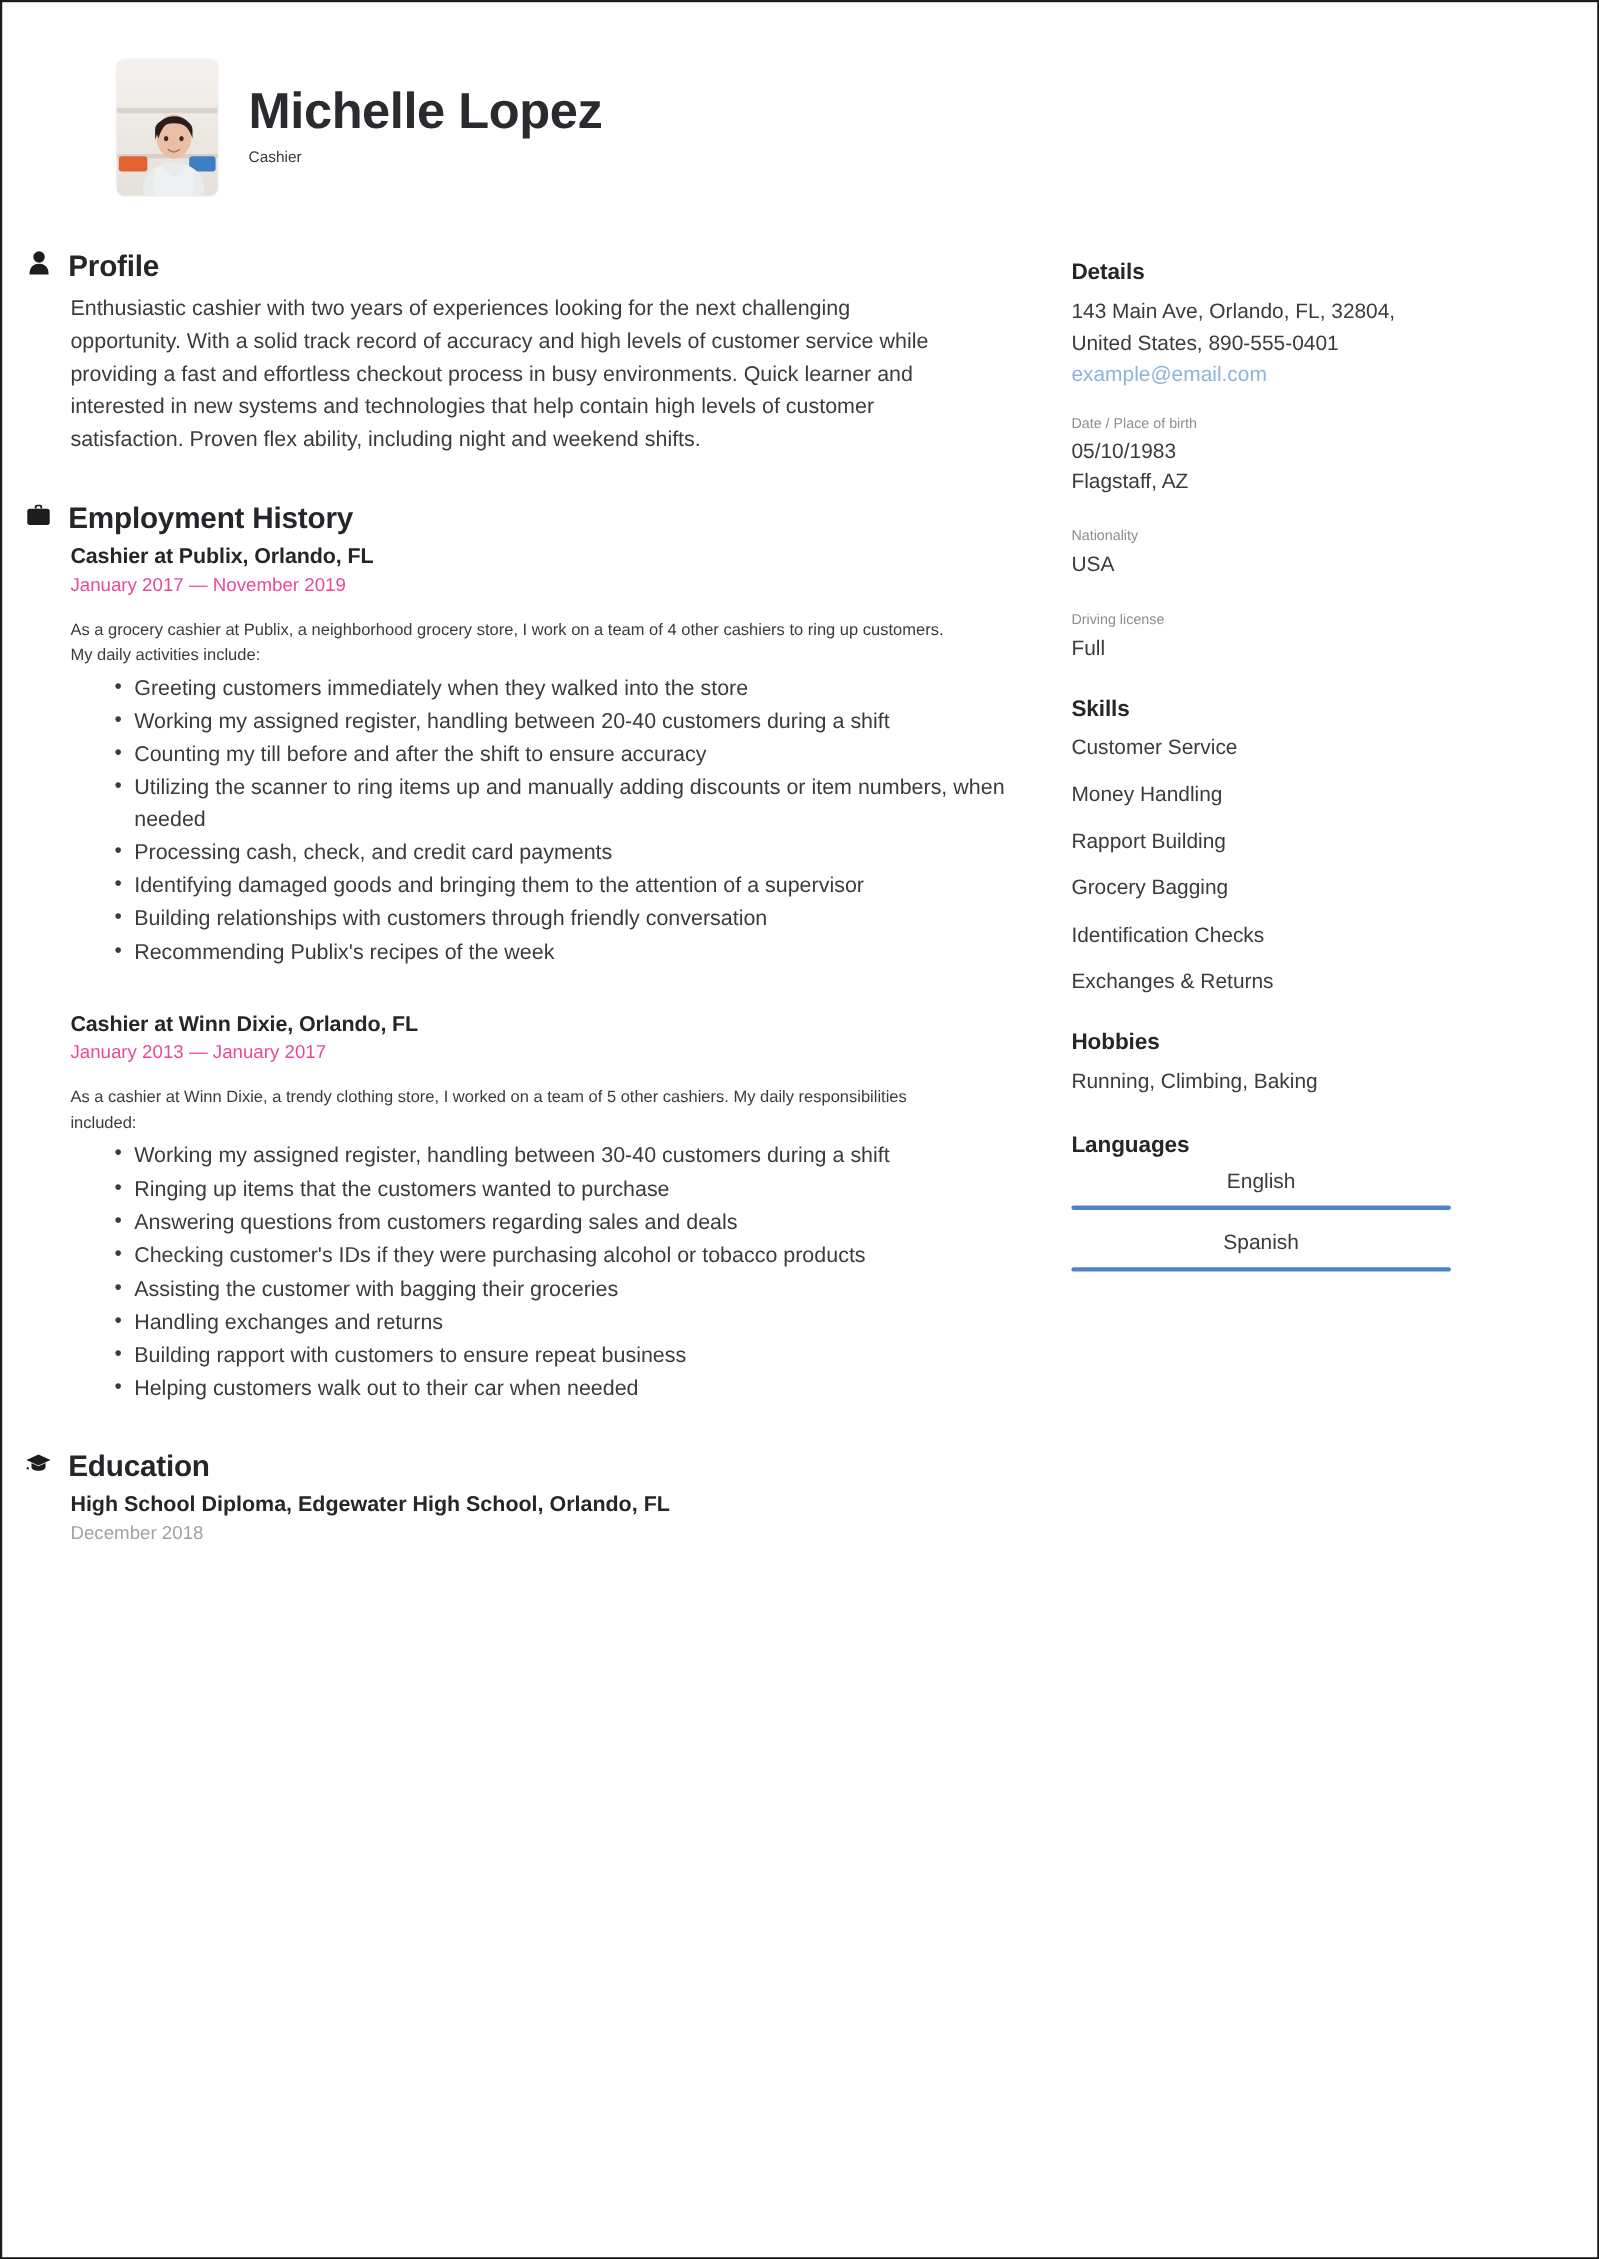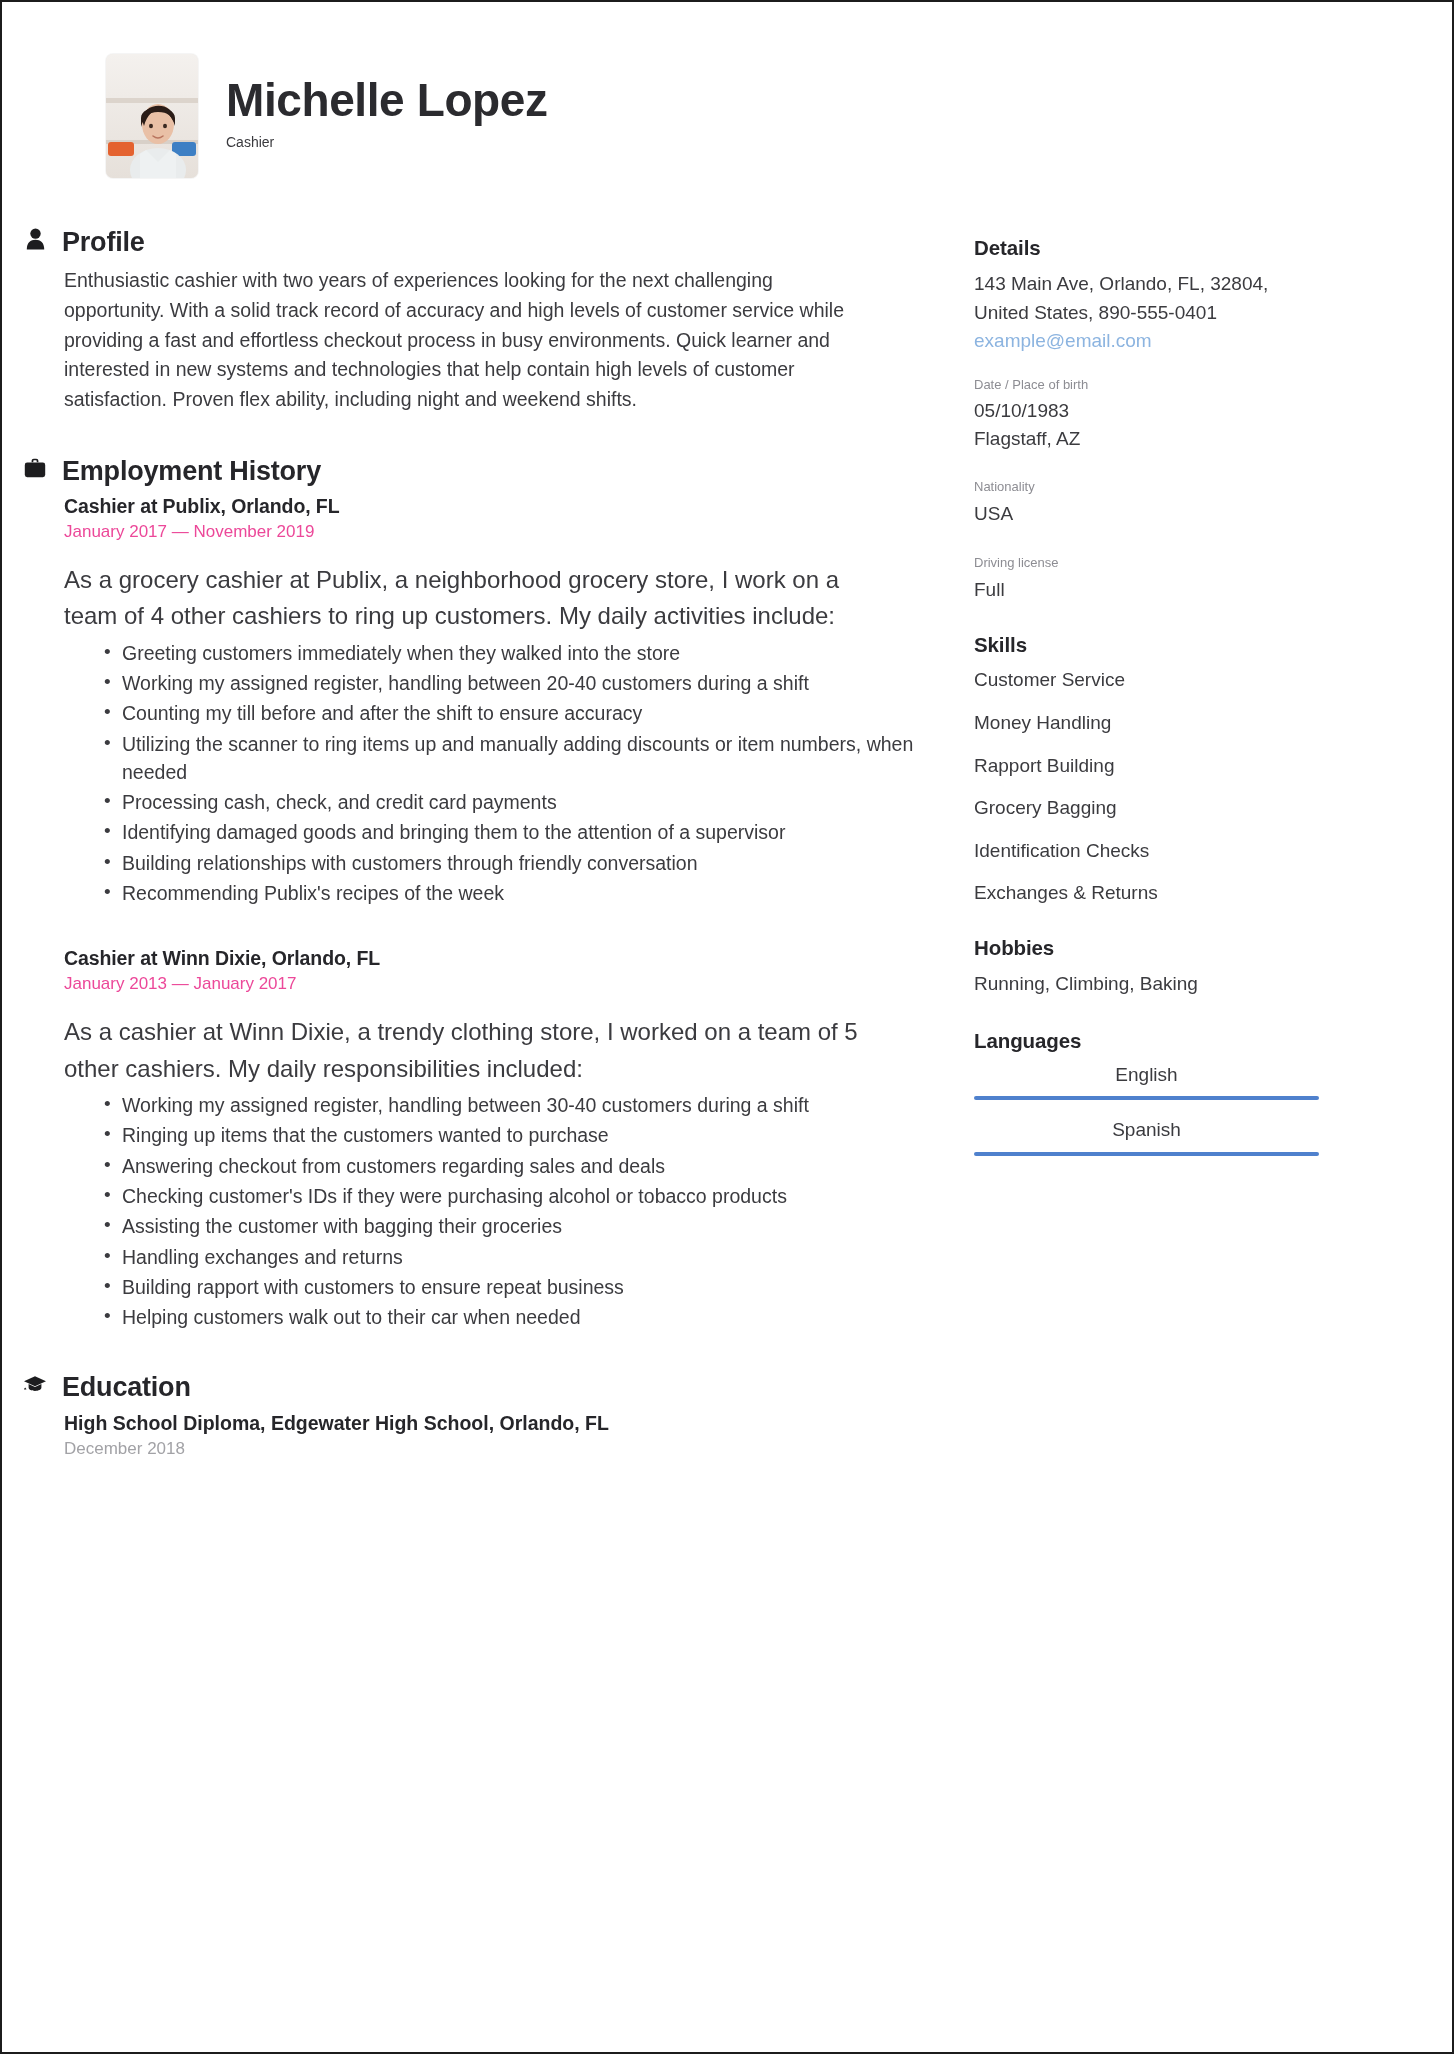--- a/index.html
+++ b/index.html
@@ -122,21 +122,21 @@
     color: #26262a;
     margin: 0 0 4px 0;
     letter-spacing: -0.1px;
   }
   .job-dates {
     font-size: 17px;
     color: #ec4899;
     margin: 0 0 20px 0;
   }
   .job-intro {
-    font-size: 24px;
+    font-size: 15px;
     line-height: 1.52;
     color: #3b3b3f;
     margin: 0 0 2px 0;
     max-width: 795px;
   }
   ul.bullets {
     margin: 4px 0 0 0;
     padding: 0 0 0 40px;
     list-style: none;
     max-width: 830px;
@@ -309,21 +309,21 @@
             </ul>
           </div>
 
           <div class="job">
             <p class="job-heading">Cashier at  Winn Dixie, Orlando, FL</p>
             <p class="job-dates">January 2013 — January 2017</p>
             <p class="job-intro">As a cashier at Winn Dixie, a trendy clothing store, I worked on a team of 5 other cashiers. My daily responsibilities included:</p>
             <ul class="bullets spaced-list">
               <li>Working my assigned register, handling between 30-40 customers during a shift</li>
               <li>Ringing up items that the customers wanted to purchase</li>
-              <li>Answering checkout from customers regarding sales and deals</li>
+              <li>Answering questions from customers regarding sales and deals</li>
               <li>Checking customer's IDs if they were purchasing alcohol or tobacco products</li>
               <li>Assisting the customer with bagging their groceries</li>
               <li>Handling exchanges and returns</li>
               <li>Building rapport with customers to ensure repeat business</li>
               <li>Helping customers walk out to their car when needed</li>
             </ul>
           </div>
         </div>
 
         <div class="section">

